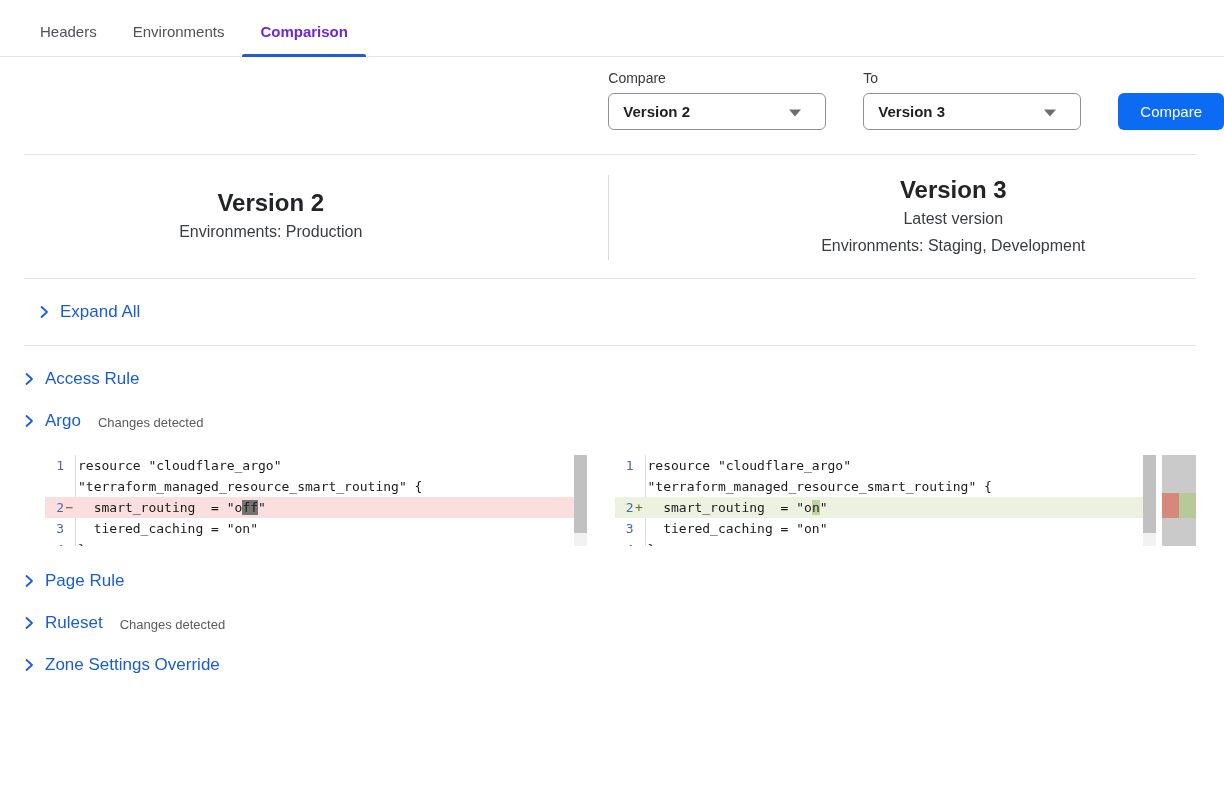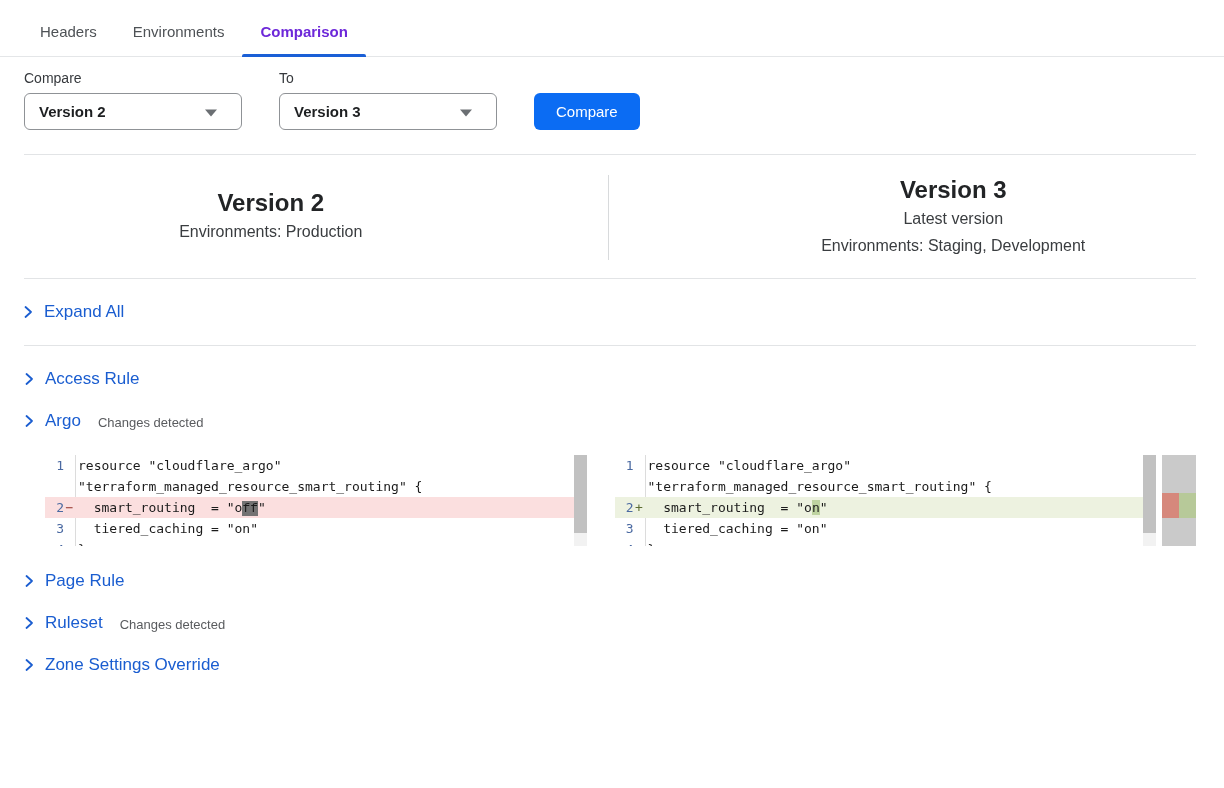--- a/index.html
+++ b/index.html
@@ -6,60 +6,60 @@
   html,body { background:#ffffff; width:1224px; height:788px; overflow:hidden;
     font-family:"Liberation Sans", sans-serif; color:#202124; }
 
   
   .tabbar { display:flex; align-items:flex-end; height:57px; border-bottom:1px solid #e4e6e8; padding-left:22px; }
   .tab { position:relative; padding:0 18px 16px 18px; font-size:15px; color:#4e5256; cursor:pointer; }
   .tab.active { color:#6d28d9; font-weight:700; }
   .tab.active::after { content:""; position:absolute; left:0; right:0; bottom:-1px; height:3px; background:#1a5fd6; border-radius:2px 2px 0 0; }
 
   
-  .form-row { display:flex; align-items:flex-end; gap:37px; padding:13px 0 24px 24px; }
+  .form-row { display:flex; align-items:flex-end; gap:37px; padding:13px 0 24px 24px;justify-content:flex-end; }
   .field label { display:block; font-size:14px; color:#36393d; margin-bottom:7px; }
   .select { position:relative; width:218px; height:37px; border:1px solid #8f9296; border-radius:6px;
     display:flex; align-items:center; padding:0 14px; font-size:15px; font-weight:700; color:#1d1f21; cursor:pointer; background:#fff; }
   .select .caret { position:absolute; right:24px; top:50%; transform:translateY(-35%); width:0; height:0;
     border-left:6px solid transparent; border-right:6px solid transparent; border-top:7px solid #6b6f73; }
   .btn-primary { height:37px; padding:0 22px; background:#0b6cf3; color:#fff; font-size:15px;
     border:none; border-radius:6px; cursor:pointer; margin-left:0; }
 
   .divider { border:none; border-top:1px solid #e2e4e6; margin:0 28px 0 24px; }
 
   
   .version-headers { display:flex; align-items:stretch; height:123px; }
   .vh-col { flex:1; display:flex; flex-direction:column; justify-content:center; text-align:center; }
   .vh-col.left { padding-right:66px; }
   .vh-col.right { padding-left:74px; }
   .vh-divider { width:1px; background:#d8dadc; margin:20px 0 18px 0; }
   .vh-title { font-size:24px; font-weight:700; color:#222426; line-height:30px; }
   .vh-sub { font-size:16px; color:#3a3d40; line-height:27px; }
 
   
-  .expand-row { display:flex; align-items:center; height:66px; padding-left:20px; cursor:pointer; }
+  .expand-row { display:flex; align-items:center; height:66px; padding-left:36px; cursor:pointer; }
   .chev { width:16px; height:16px; flex:0 0 16px; margin-right:8px; }
   .link-label { font-size:17px; color:#1a5dd0; }
   .section-list { padding-top:12px; }
   .section-row { display:flex; align-items:center; height:42px; padding-left:21px; cursor:pointer; }
   .badge { font-size:13px; color:#595b5e; margin-left:17px; padding-top:3px; }
 
   
   .diff-area { display:flex; margin:13px 28px 14px 45px; gap:28px; }
   .diff-block { position:relative; flex:1; height:91px; overflow:hidden;
     font-family:"DejaVu Sans Mono","Liberation Mono",monospace; font-size:13px; color:#1b1b1b; }
   .gutter-line { position:absolute; left:30px; top:0; height:100%; width:1px; background:#dcdcdc; }
   .diff-row { position:relative; display:flex; height:21px; line-height:21px; white-space:pre; }
   .diff-row .ln { width:19px; text-align:right; color:#4a69a1; flex:0 0 19px; }
   .diff-row .sign { width:11px; flex:0 0 11px; text-align:center; color:#444; }
   .diff-row .code { padding-left:3px; }
   .diff-row.removed { background:#fbdfdf; }
   .diff-row.removed .sign { color:#9c4038; }
-  .diff-row.removed .hl { background:#737373;font-family:Liberation Mono, monospace; }
+  .diff-row.removed .hl { background:#737373; }
   .diff-row.added { background:#edf2e0; }
   .diff-row.added .sign { color:#5c6c31; }
   .diff-row.added .hl { background:#bed3a0; }
   .vscroll { position:absolute; right:0; top:0; width:13px; height:100%; background:#f2f2f2; }
   .vscroll .thumb { position:absolute; top:0; left:0; width:13px; height:78px; background:#c1c1c1; }
   .minimap { position:relative; flex:0 0 34px; height:91px; background:#cacaca; margin-left:-22px; }
   .minimap .mark-removed { position:absolute; left:0; top:38px; width:17px; height:25px; background:#d6887c; }
   .minimap .mark-added { position:absolute; right:0; top:38px; width:17px; height:25px; background:#b7c999; }
 </style>
 </head>

